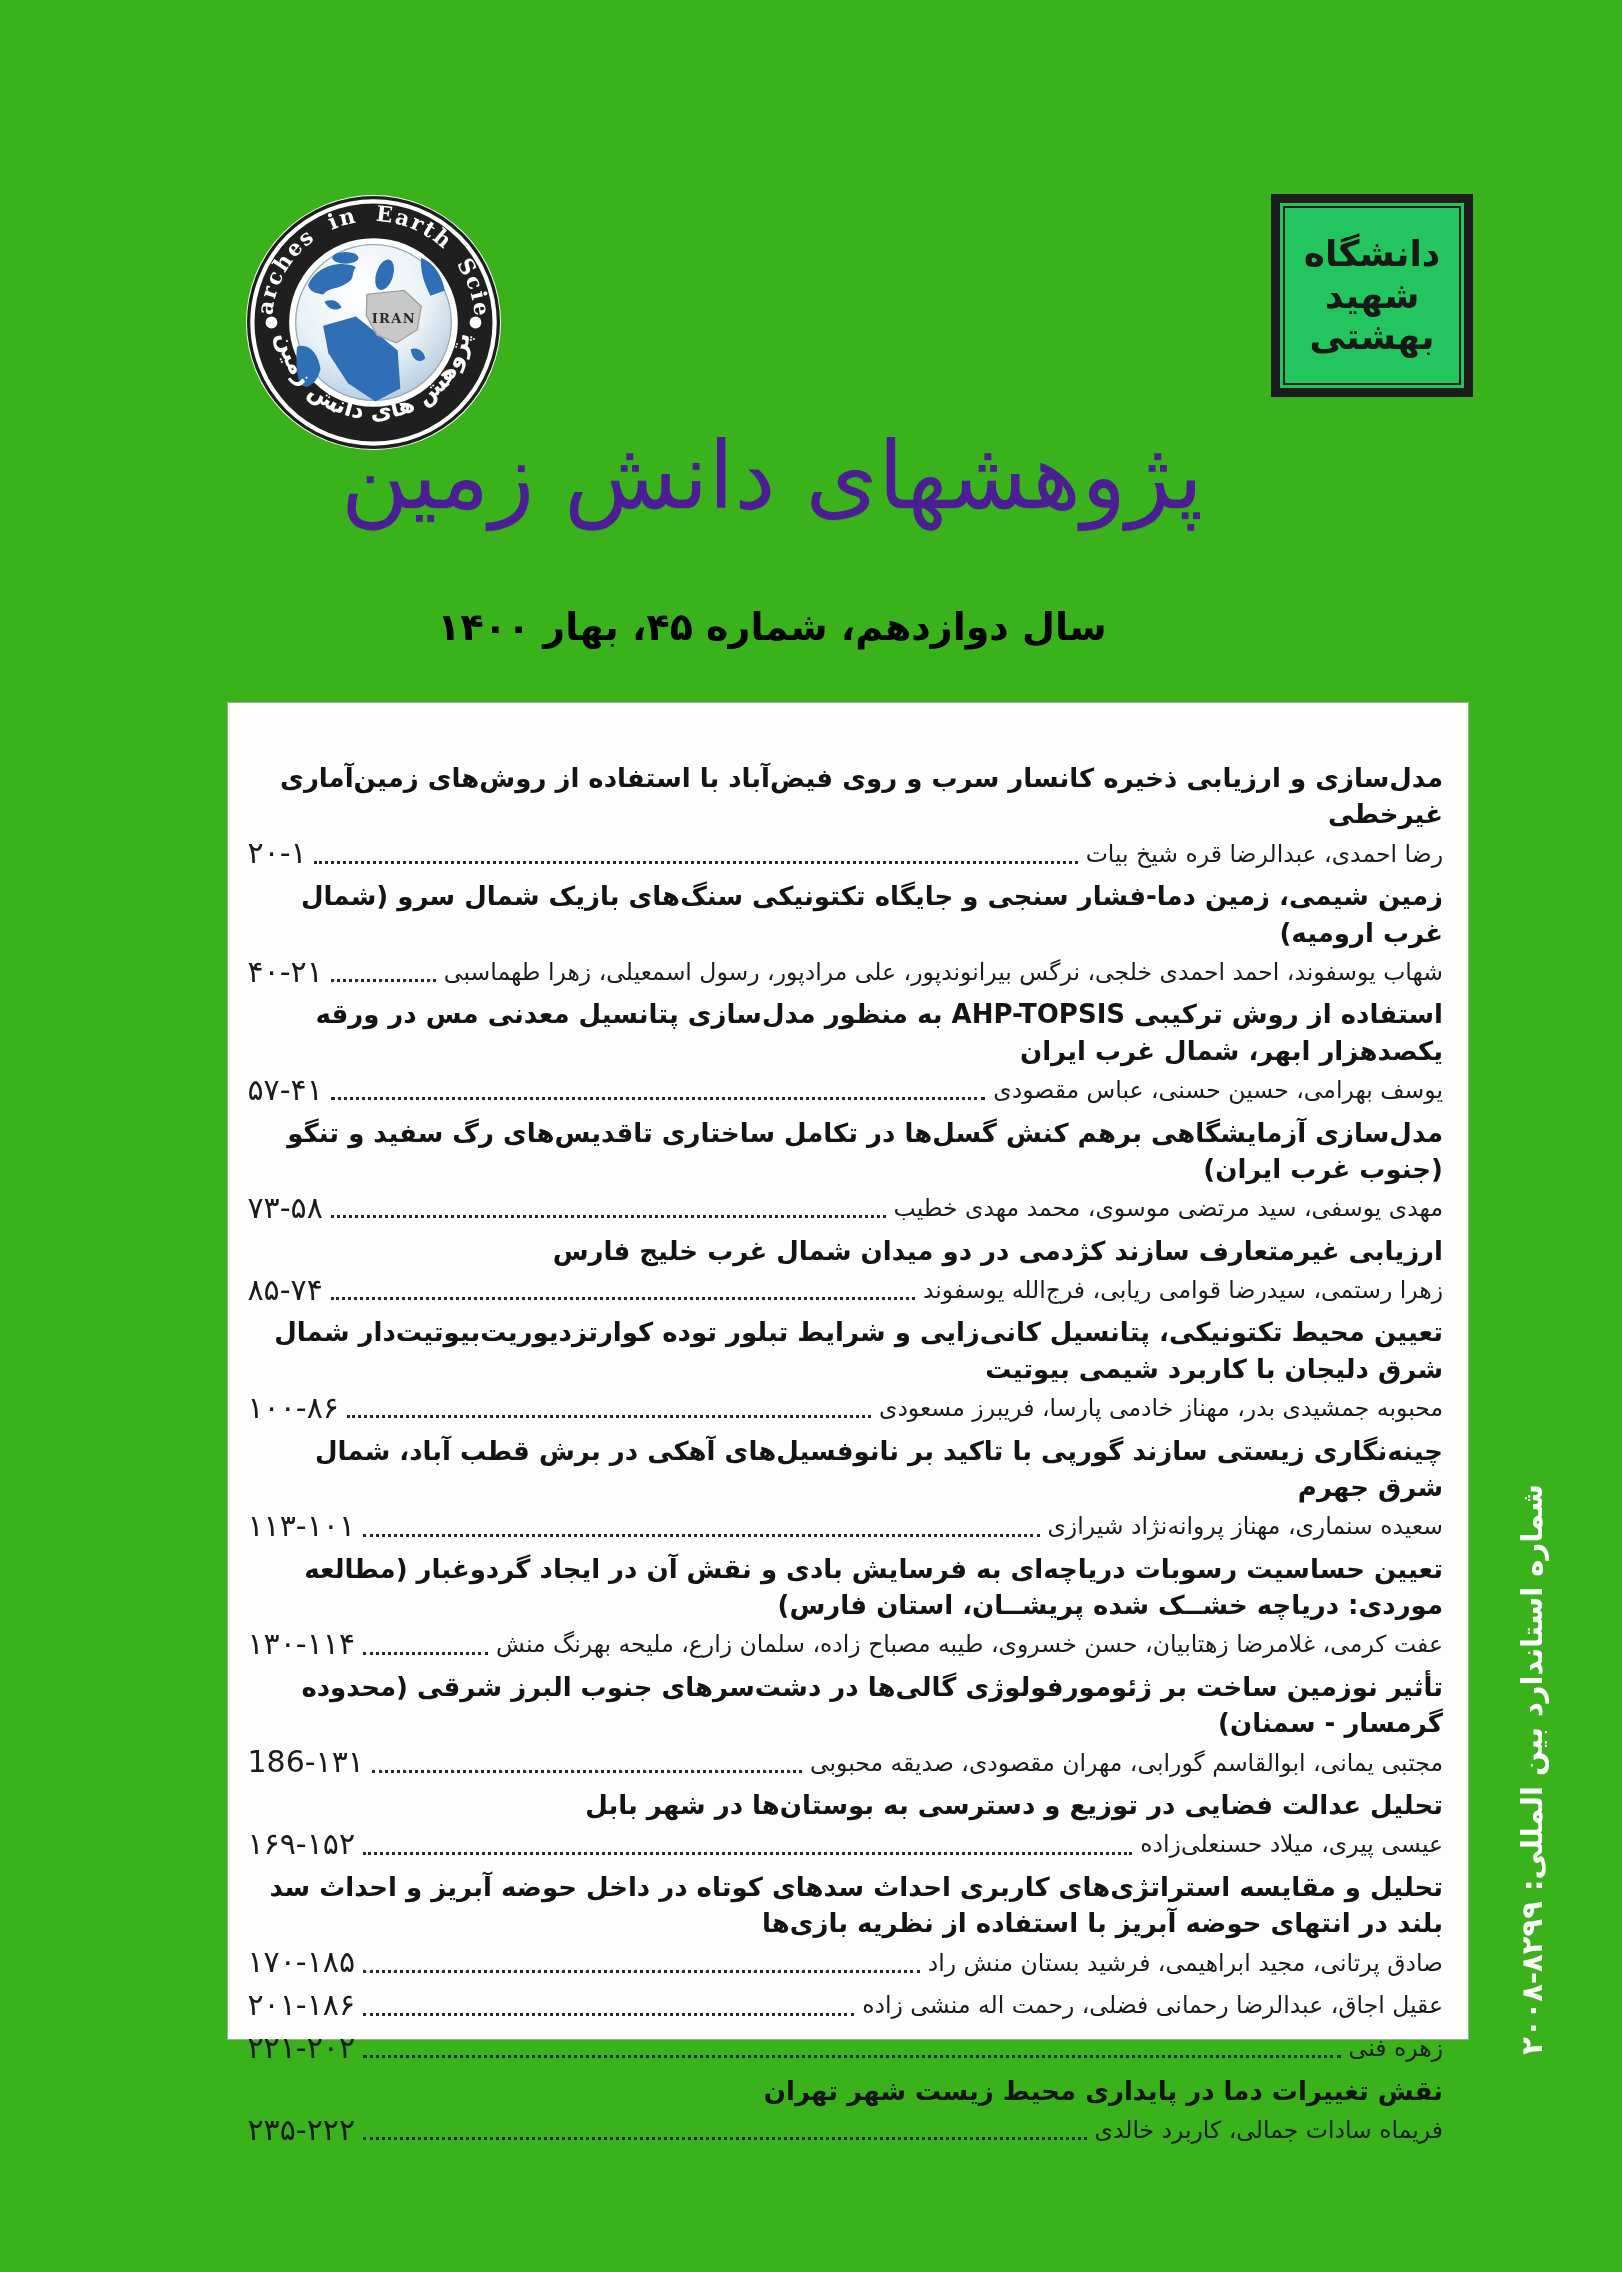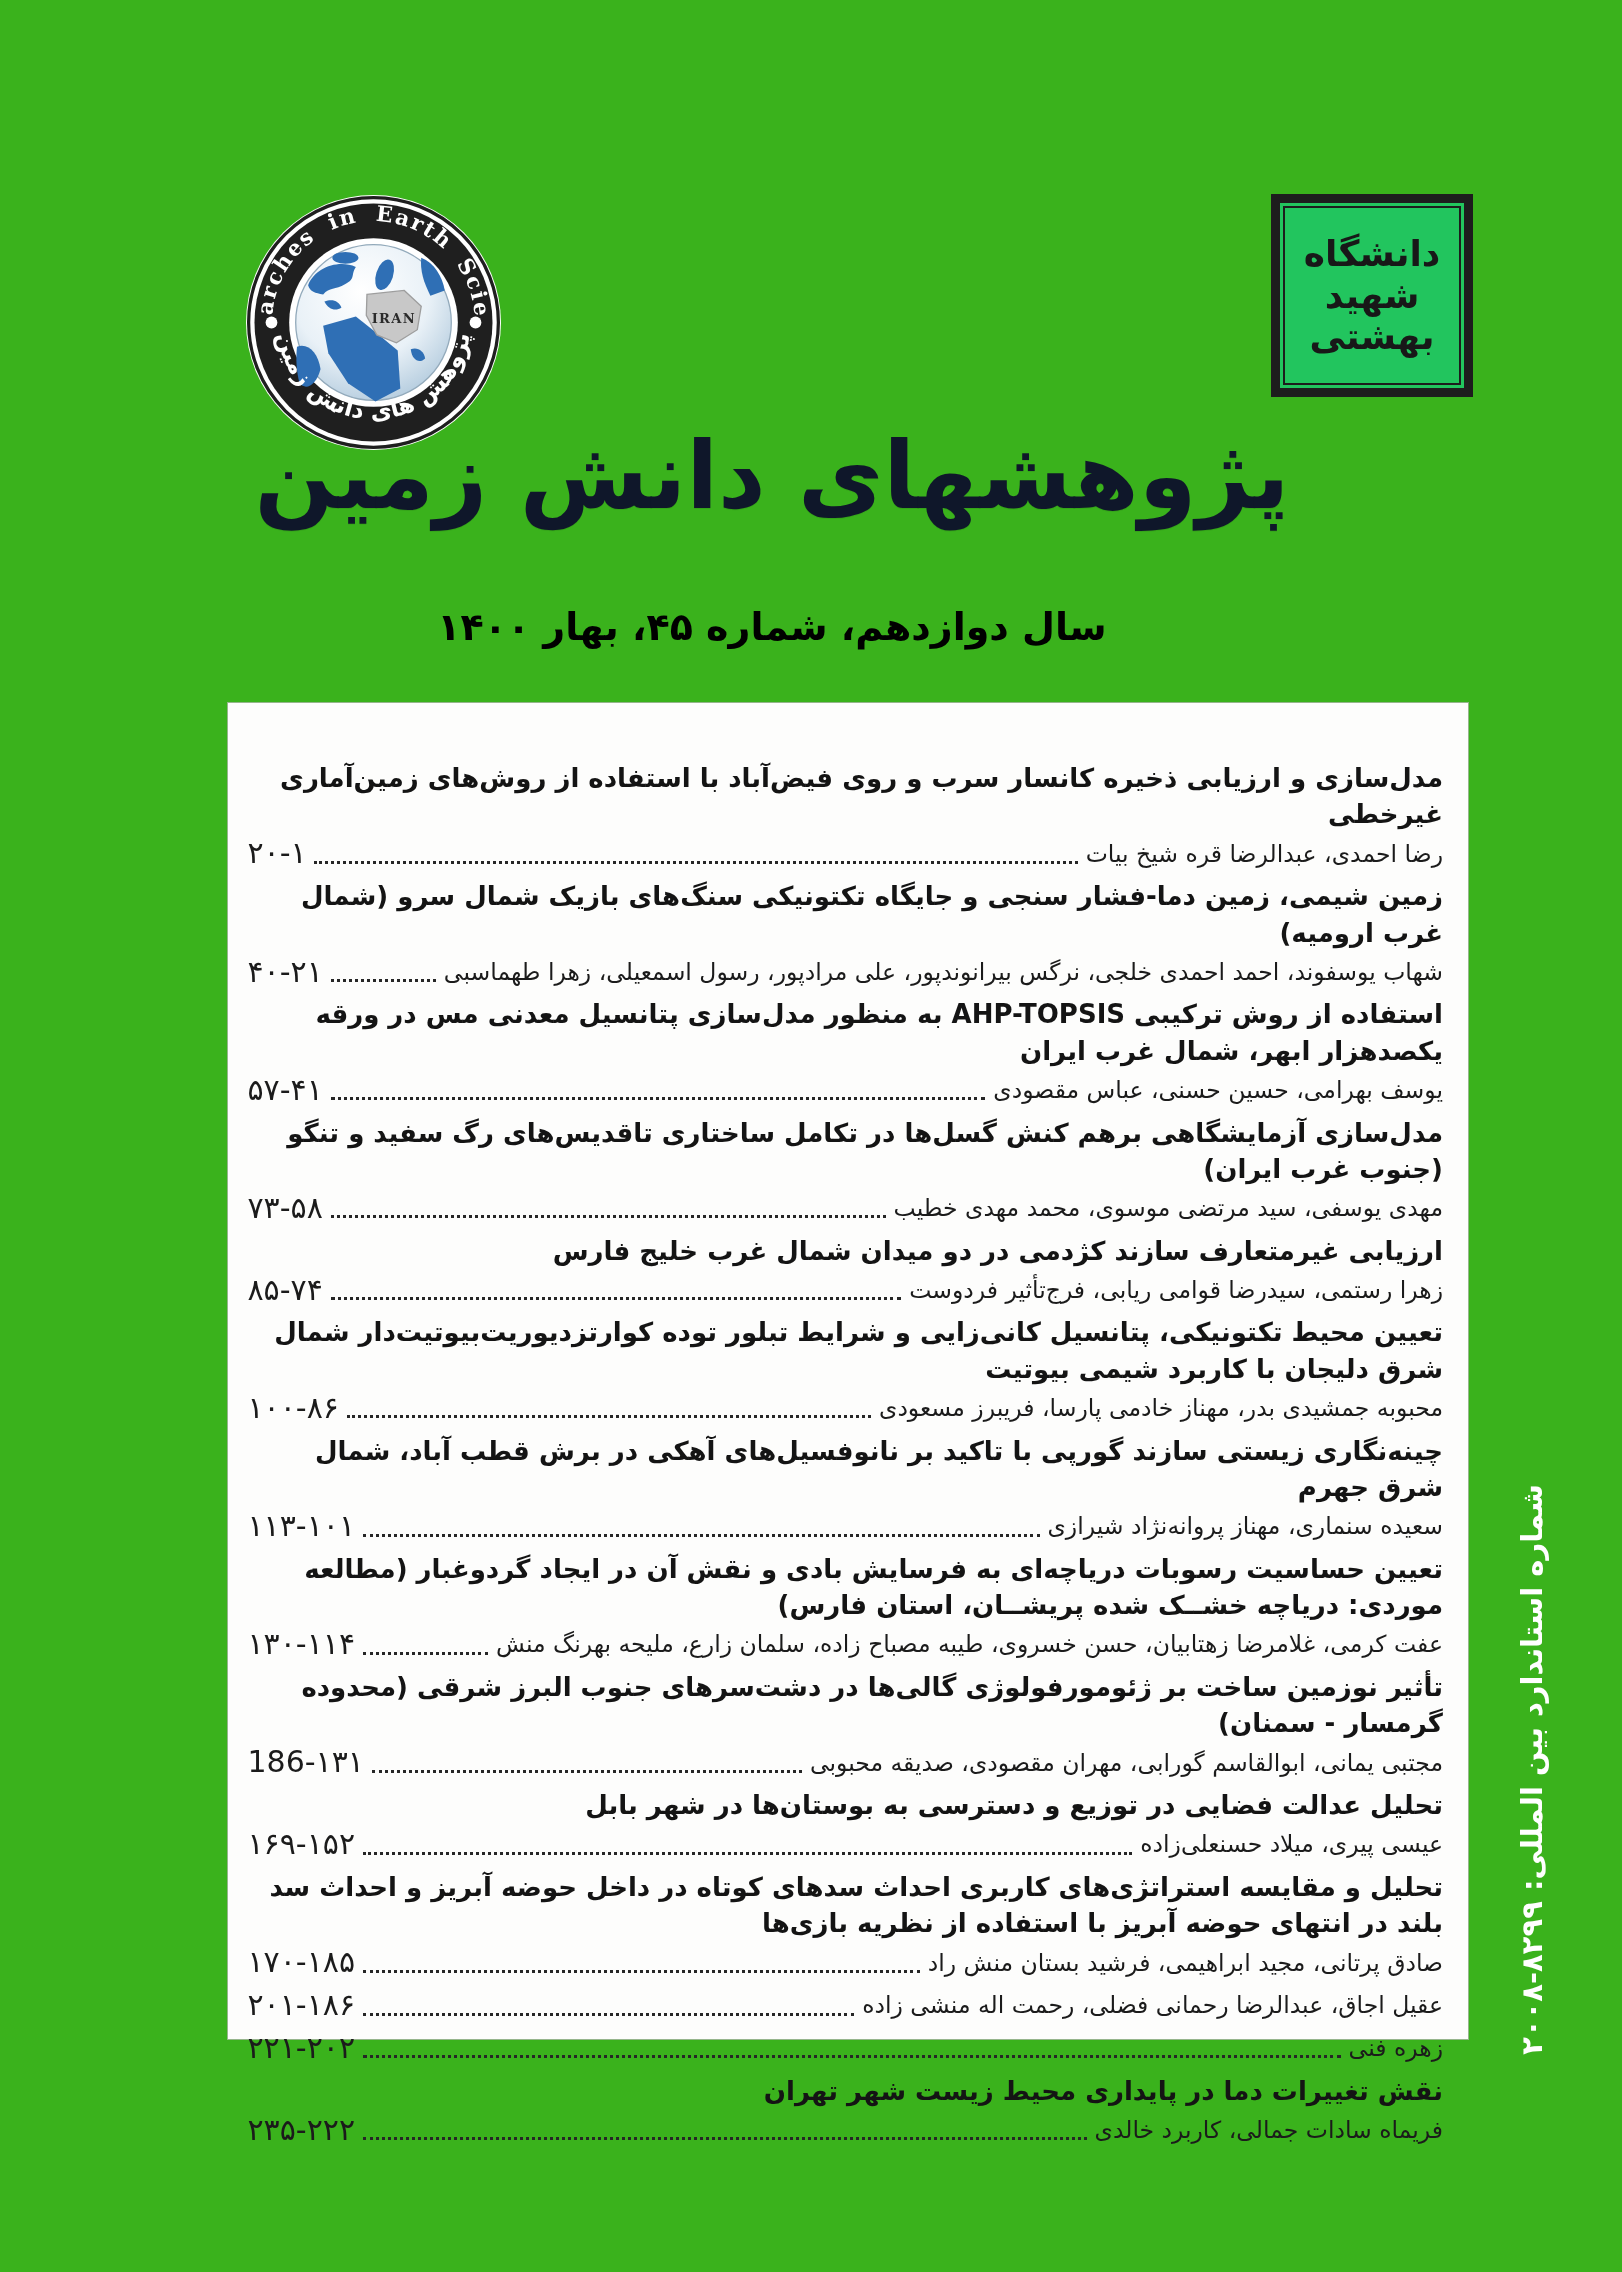--- a/index.html
+++ b/index.html
@@ -18,21 +18,21 @@
   }
   .uni-logo-inner{
     position:absolute;inset:3.3px;border:2.6px solid #1d1d1d;
     display:flex;flex-direction:column;justify-content:center;align-items:center;
     text-align:center;
   }
   .uni-line{font-weight:bold;font-size:36px;line-height:1.16;color:#181818;direction:rtl;}
   
   .journal-title{
     position:absolute;left:0;right:78px;top:425px;text-align:center;
-    direction:rtl;color:#0f172a;font-weight:bold;font-size:93px;line-height:1.1;
+    direction:rtl;color:#4c1d95;font-weight:normal;font-size:93px;line-height:1.1;
     text-shadow:0 1.3px 0 rgba(0,0,0,0.08);
   }
   .issue-line{
     position:absolute;left:0;right:78px;top:605px;text-align:center;
     direction:rtl;color:#000000;font-weight:bold;font-size:38px;
   }
   
   .toc-box{
     position:absolute;left:227px;top:702px;width:1242px;height:1338px;
     background:#fdfdfc;border:1.3px solid #96b58c;box-sizing:border-box;
@@ -157,21 +157,21 @@
       <div class="arow">
         <span class="authors">مهدی یوسفی، سید مرتضی موسوی، محمد مهدی خطیب</span>
         <span class="dots"></span>
         <span class="pages">۷۳-۵۸</span>
       </div>
     </div>
 
     <div class="entry">
       <div class="etitle">ارزیابی غیرمتعارف سازند کژدمی در دو میدان شمال غرب خلیج فارس</div>
       <div class="arow">
-        <span class="authors">زهرا رستمی، سیدرضا قوامی ریابی، فرج‌تأثیر فردوست</span>
+        <span class="authors">زهرا رستمی، سیدرضا قوامی ریابی، فرج‌الله یوسفوند</span>
         <span class="dots"></span>
         <span class="pages">۸۵-۷۴</span>
       </div>
     </div>
 
     <div class="entry">
       <div class="etitle">تعیین محیط تکتونیکی، پتانسیل کانی‌زایی و شرایط تبلور توده کوارتزدیوریت‌بیوتیت‌دار شمال شرق دلیجان با کاربرد شیمی بیوتیت</div>
       <div class="arow">
         <span class="authors">محبوبه جمشیدی بدر، مهناز خادمی پارسا، فریبرز مسعودی</span>
         <span class="dots"></span>

